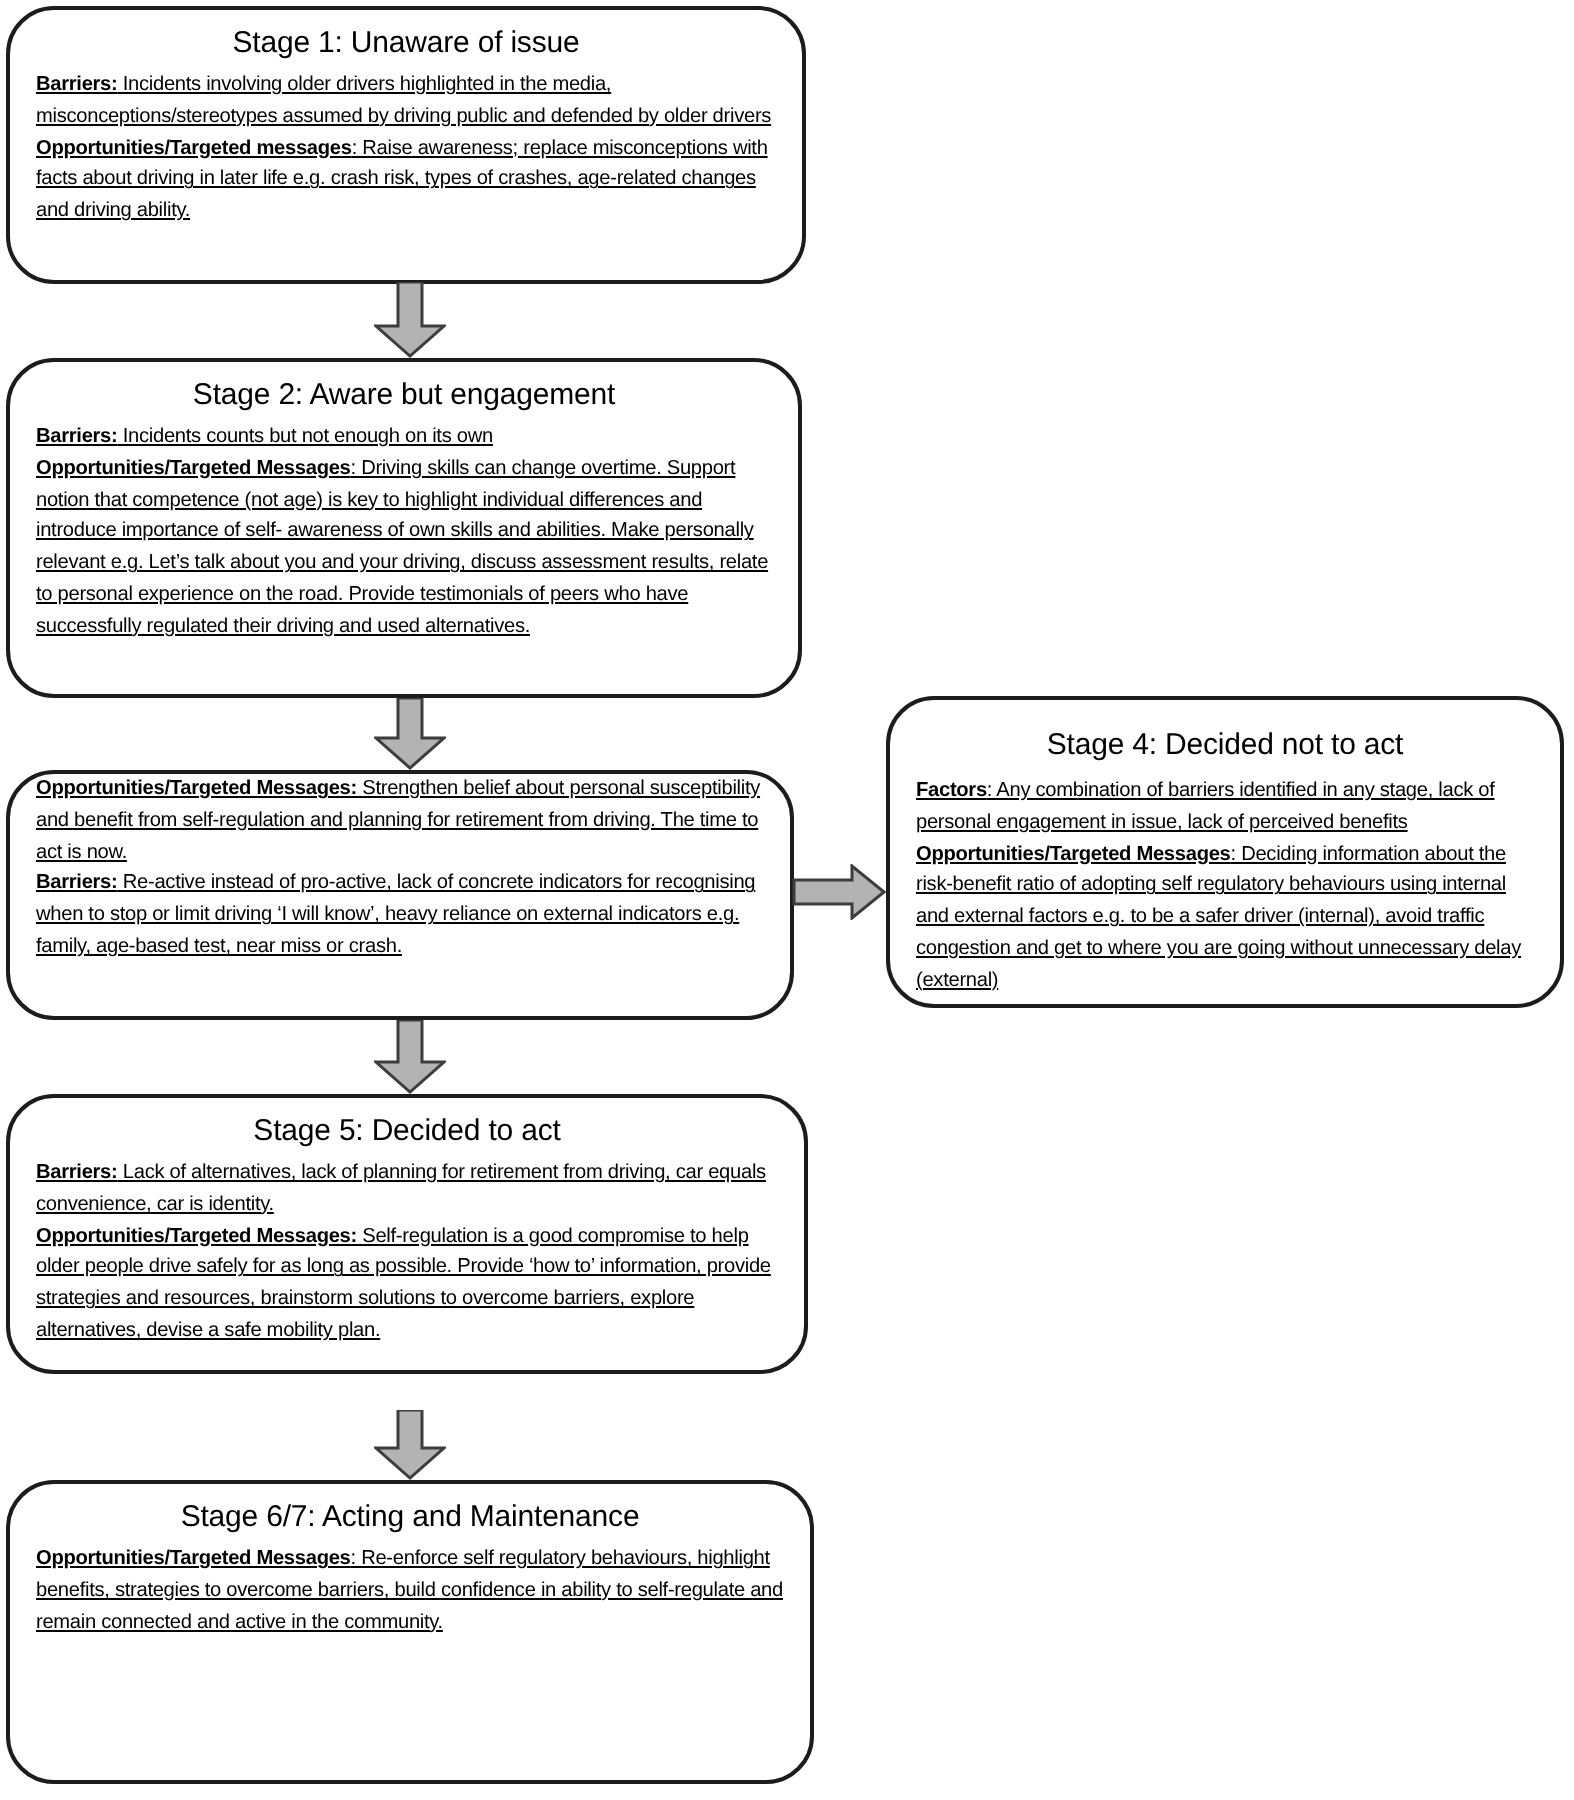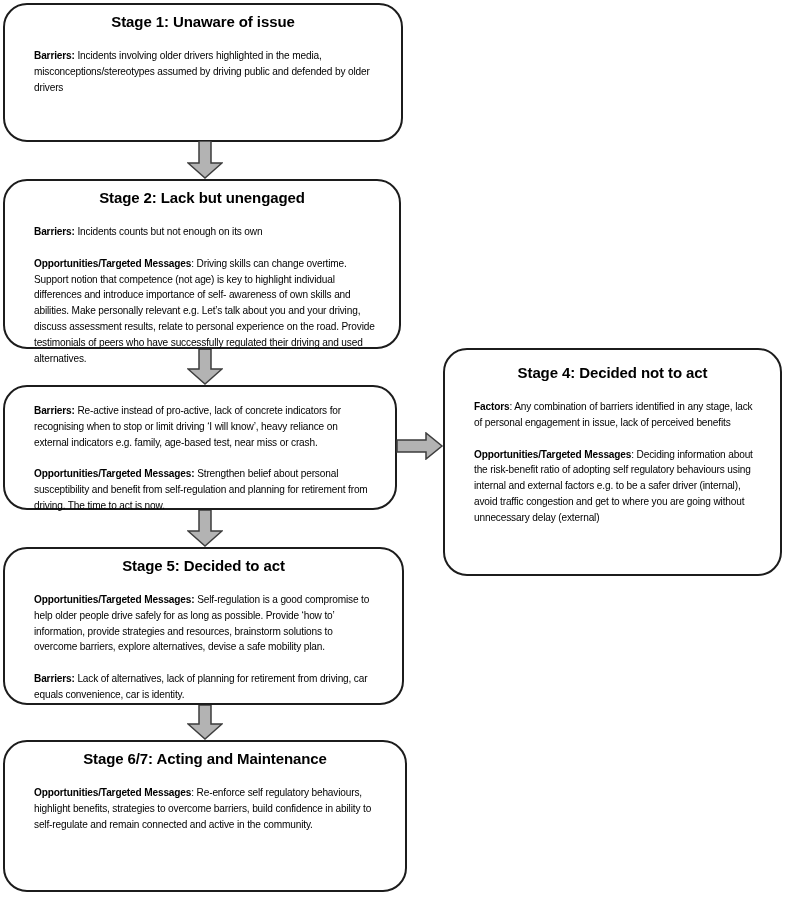--- a/index.html
+++ b/index.html
@@ -17,43 +17,43 @@
   }
   .box {
     position: absolute;
     box-sizing: border-box;
     background: #ffffff;
     border: 2px solid #1c1c1c;
     border-radius: 24px;
   }
   .title {
     font-size: 15px;
-    font-weight: bold;
+    font-weight: normal;
     text-align: center;
     line-height: 20px;
     padding: 7px 10px 0 10px;
     margin-bottom: 3px;
     letter-spacing: -0.1px;
   }
   .s4 .title { padding-top: 13px; margin-bottom: 5px; }
   .body-txt {
     font-size: 10.1px;
     letter-spacing: -0.15px;
     line-height: 15.8px;
     padding: 0 8px 0 13px;
   }
-  .body-txt p { margin: 16px; }
+  .body-txt p { margin: 0; text-decoration: underline; }
   .bold { font-weight: bold; }
 
   
   .s1 { left: 3px;   top: 3px;   width: 400px; height: 139px; }
   .s2 { left: 3px;   top: 179px; width: 398px; height: 170px; }
   .s3 { left: 3px;   top: 385px; width: 394px; height: 125px; }
-  .s4 { left: 443px; top: 348px; width: 339px; height: 228px; }
-  .s5 { left: 3px;   top: 547px; width: 401px; height: 158px; }
+  .s4 { left: 443px; top: 348px; width: 339px; height: 156px; }
+  .s5 { left: 3px;   top: 547px; width: 401px; height: 140px; }
   .s6 { left: 3px;   top: 740px; width: 404px; height: 152px; }
 
   
   .arrow { position: absolute; display: block; }
   .arrow polygon {
     fill: #b3b3b3;
     stroke: #3d3d3d;
     stroke-width: 1.5;
     stroke-linejoin: miter;
   }
@@ -65,43 +65,44 @@
 </style>
 </head>
 <body>
 
 <div class="canvas">
 
   <div class="box s1">
     <div class="title">Stage 1: Unaware of issue</div>
     <div class="body-txt">
       <p><span class="bold">Barriers:</span><span> Incidents involving older drivers highlighted in the media, misconceptions/stereotypes assumed by driving public and defended by older drivers</span></p>
+      <p><span class="bold">Opportunities/Targeted messages</span><span>: Raise awareness; replace misconceptions with facts about driving in later life  e.g. crash risk, types of crashes, age-related changes and driving ability.</span></p>
     </div>
   </div>
 
   <svg class="arrow a1" width="36" height="38" viewBox="0 0 36 38">
     <polygon points="12,0 24,0 24,22 35,22 18,37 1,22 12,22"></polygon>
   </svg>
 
   <div class="box s2">
-    <div class="title">Stage 2: Lack but unengaged</div>
+    <div class="title">Stage 2: Aware but engagement</div>
     <div class="body-txt">
       <p><span class="bold">Barriers:</span><span> Incidents counts but not enough on its own</span></p>
       <p><span class="bold">Opportunities/Targeted Messages</span><span>: Driving skills can change overtime. Support notion that competence (not age) is key to highlight individual differences and introduce importance of self- awareness of own skills and abilities.  Make personally relevant e.g. Let’s talk about you and your driving, discuss assessment results, relate to personal experience on the road.  Provide testimonials of peers who have successfully regulated their driving and used alternatives.</span></p>
     </div>
   </div>
 
   <svg class="arrow a2" width="36" height="36" viewBox="0 0 36 36">
     <polygon points="12,0 24,0 24,20 35,20 18,35 1,20 12,20"></polygon>
   </svg>
 
   <div class="box s3">
     <div class="body-txt">
+      <p><span class="bold">Opportunities/Targeted Messages:</span><span> Strengthen belief about personal susceptibility and benefit from self-regulation and planning for retirement from driving. The time to act is now.</span></p>
       <p><span class="bold">Barriers:</span><span> Re-active instead of pro-active, lack of concrete indicators for recognising when to stop or limit driving ‘I will know’,  heavy reliance on external indicators e.g. family, age-based test, near miss or crash.</span></p>
-      <p><span class="bold">Opportunities/Targeted Messages:</span><span> Strengthen belief about personal susceptibility and benefit from self-regulation and planning for retirement from driving. The time to act is now.</span></p>
     </div>
   </div>
 
   <svg class="arrow a5" width="48" height="28" viewBox="0 0 48 28">
     <polygon points="1,8 30,8 30,1 46,14 30,27 30,20 1,20"></polygon>
   </svg>
 
   <div class="box s4">
     <div class="title">Stage 4: Decided not to act</div>
     <div class="body-txt">
@@ -110,22 +111,22 @@
     </div>
   </div>
 
   <svg class="arrow a3" width="36" height="37" viewBox="0 0 36 37">
     <polygon points="12,0 24,0 24,21 35,21 18,36 1,21 12,21"></polygon>
   </svg>
 
   <div class="box s5">
     <div class="title">Stage 5: Decided to act</div>
     <div class="body-txt">
+      <p><span class="bold">Barriers:</span><span> Lack of alternatives, lack of planning for retirement from driving, car equals convenience, car is identity.</span></p>
       <p><span class="bold">Opportunities/Targeted Messages:</span><span> Self-regulation is a good compromise to help older people drive safely for as long as possible. Provide ‘how to’ information, provide strategies and resources, brainstorm solutions to overcome barriers, explore alternatives, devise a safe mobility plan.</span></p>
-      <p><span class="bold">Barriers:</span><span> Lack of alternatives, lack of planning for retirement from driving, car equals convenience, car is identity.</span></p>
     </div>
   </div>
 
   <svg class="arrow a4" width="36" height="35" viewBox="0 0 36 35">
     <polygon points="12,0 24,0 24,19 35,19 18,34 1,19 12,19"></polygon>
   </svg>
 
   <div class="box s6">
     <div class="title">Stage 6/7: Acting and Maintenance</div>
     <div class="body-txt">

